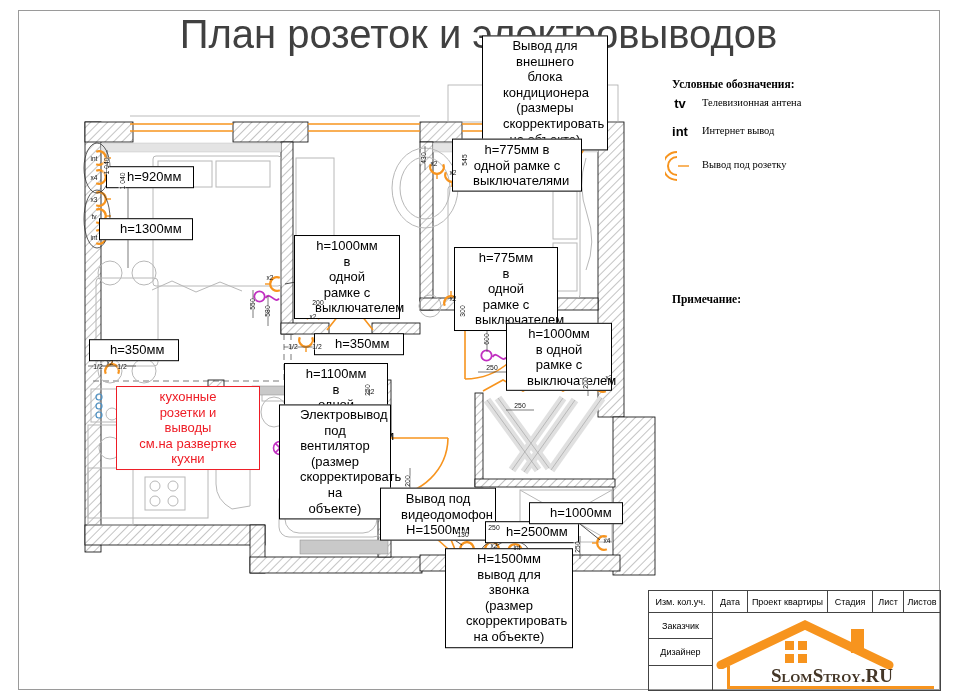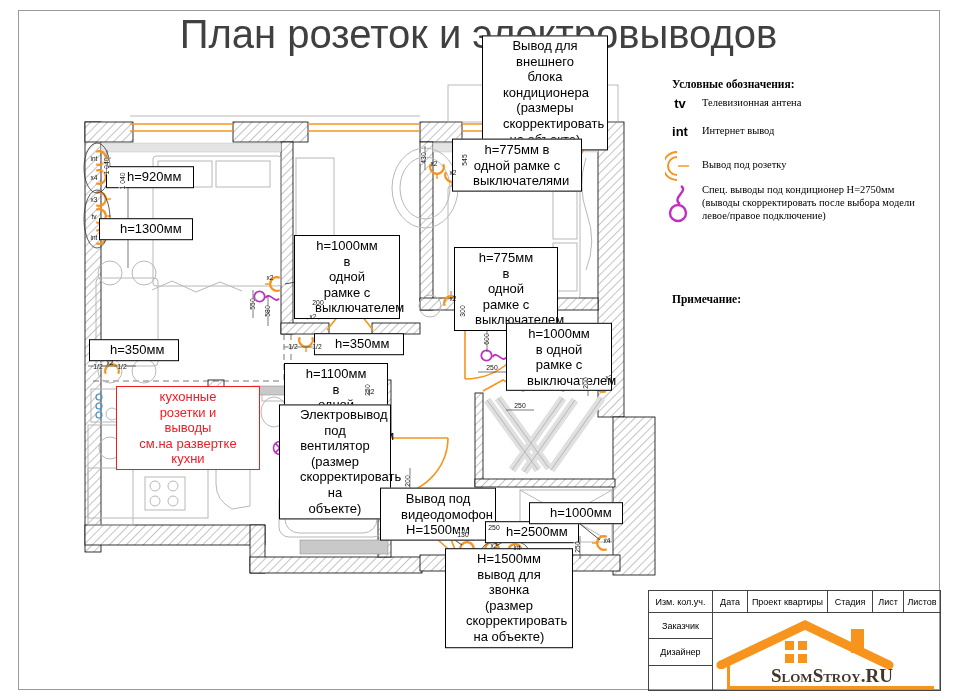--- a/index.html
+++ b/index.html
@@ -373,33 +373,20 @@
       <svg width="30" height="32" style="position:static" viewBox="0 0 30 32">
         <g stroke="#F7941E" fill="none" stroke-width="2">
           <path d="M 12,2 A 13,13 0 0 0 12,30"></path>
           <path d="M 12,7 A 8,8 0 0 0 12,25"></path>
           <line x1="13" y1="16" x2="24" y2="16" stroke-width="1.4"></line>
         </g>
       </svg>
     </span>
     <span class="lg-label" style="margin-top:8px">Вывод под розетку</span>
   </div>
-  <div class="legend-row" style="top:183px">
-    <span class="lg-sym">
-      <svg width="30" height="44" style="position:static" viewBox="0 0 30 44">
-        <g stroke="#C12FC1" fill="none" stroke-width="2.4">
-          <path d="M 16,3 C 24,8 6,15 15,21"></path>
-          <circle cx="13" cy="30" r="8"></circle>
-        </g>
-      </svg>
-    </span>
-    <span class="lg-label">Спец. выводы под кондиционер H=2750мм
-(выводы скорректировать после выбора модели
-левое/правое подключение)</span>
-  </div>
 
   <div class="note-heading">Примечание:</div>
 
   <div id="tb">
     <div class="cell">Изм. кол.уч.</div>
     <div class="cell">Дата</div>
     <div class="cell">Проект квартиры</div>
     <div class="cell">Стадия</div>
     <div class="cell">Лист</div>
     <div class="cell">Листов</div>

